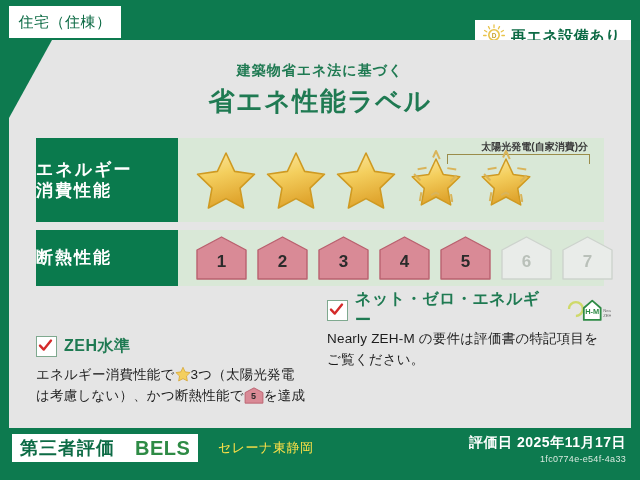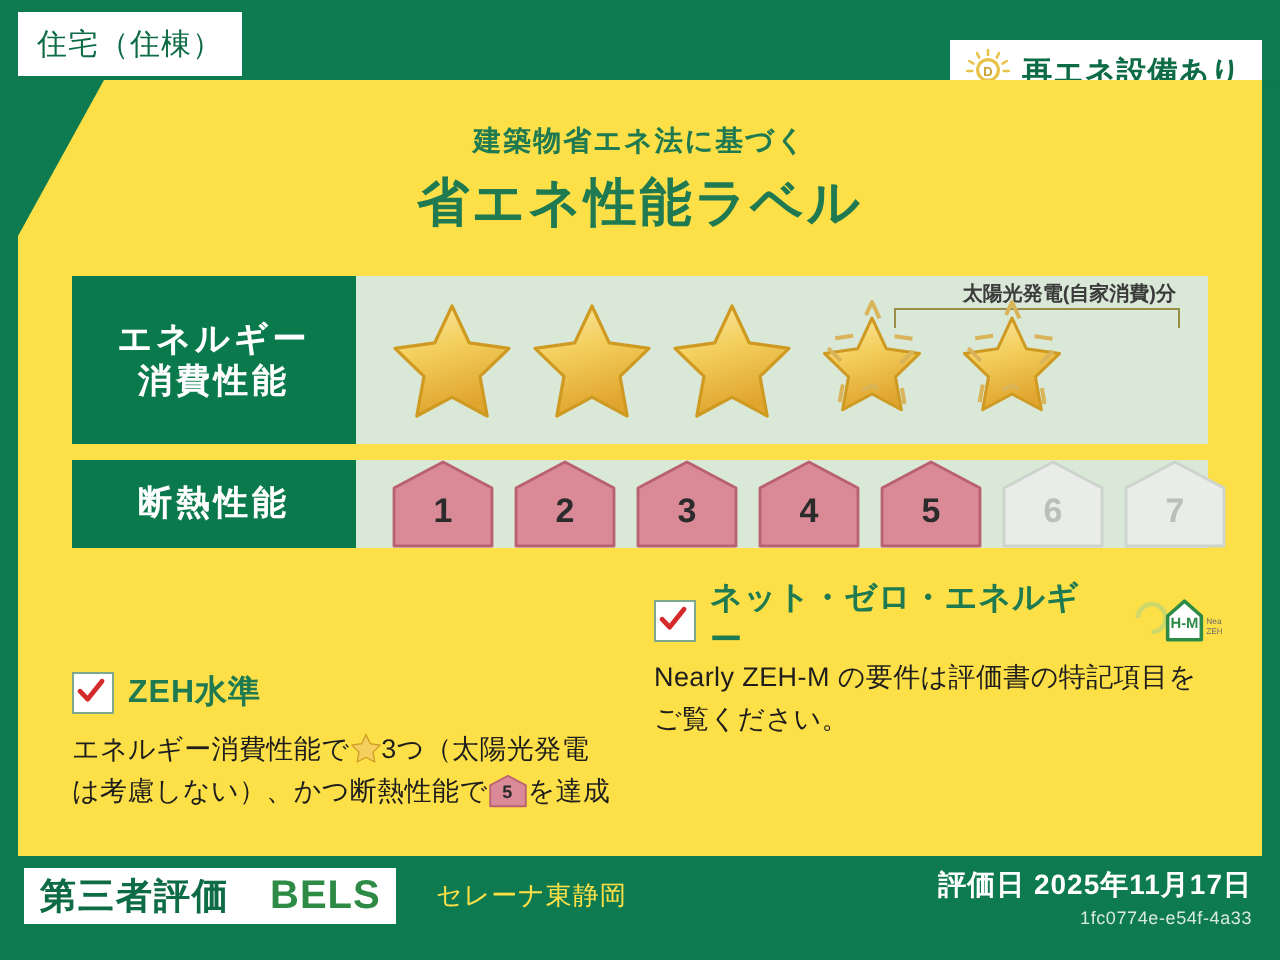--- a/index.html
+++ b/index.html
@@ -36,45 +36,45 @@
   }
   .re-badge .txt{
     font-size:15px;font-weight:bold;color:#0d6b45;letter-spacing:0.5px;
   }
   .sun-icon{width:26px;height:24px;display:block;}
 
   
   .card{
     position:absolute;left:9px;top:40px;
     width:622px;height:388px;
-    background:#fde047;
+    background:#e5e5e5;
     clip-path:polygon(0 78px,43px 0,622px 0,622px 388px,0 388px);
   }
   .title-sub{
     position:absolute;left:0;right:0;top:22px;
     text-align:center;font-size:14px;font-weight:bold;color:#1f7a52;
     letter-spacing:1px;
   }
   .title-main{
     position:absolute;left:0;right:0;top:44px;
     text-align:center;font-size:26px;font-weight:bold;color:#1f7a52;
     letter-spacing:1.5px;
   }
 
   
   .row{
     position:absolute;left:27px;width:568px;
     display:flex;align-items:stretch;
   }
   .row-energy{top:98px;height:84px;}
-  .row-insul{top:190px;height:44px;}
+  .row-insul{top:190px;height:56px;}
 
   .rowlabel{
     width:142px;background:#0a7a4d;color:#fff;
-    display:flex;flex-direction:column;align-items:center;justify-content:center;
+    display:flex;flex-direction:column;justify-content:center;
     font-size:17px;font-weight:bold;line-height:1.25;letter-spacing:2px;
   }
   .rowbody{
     flex:1;background:#d9e8d7;position:relative;
   }
   .stars{
     position:absolute;left:0;top:0;right:0;bottom:0;
     display:flex;align-items:center;padding-left:16px;gap:6px;
   }
   .star-wrap{position:relative;width:64px;height:62px;}

